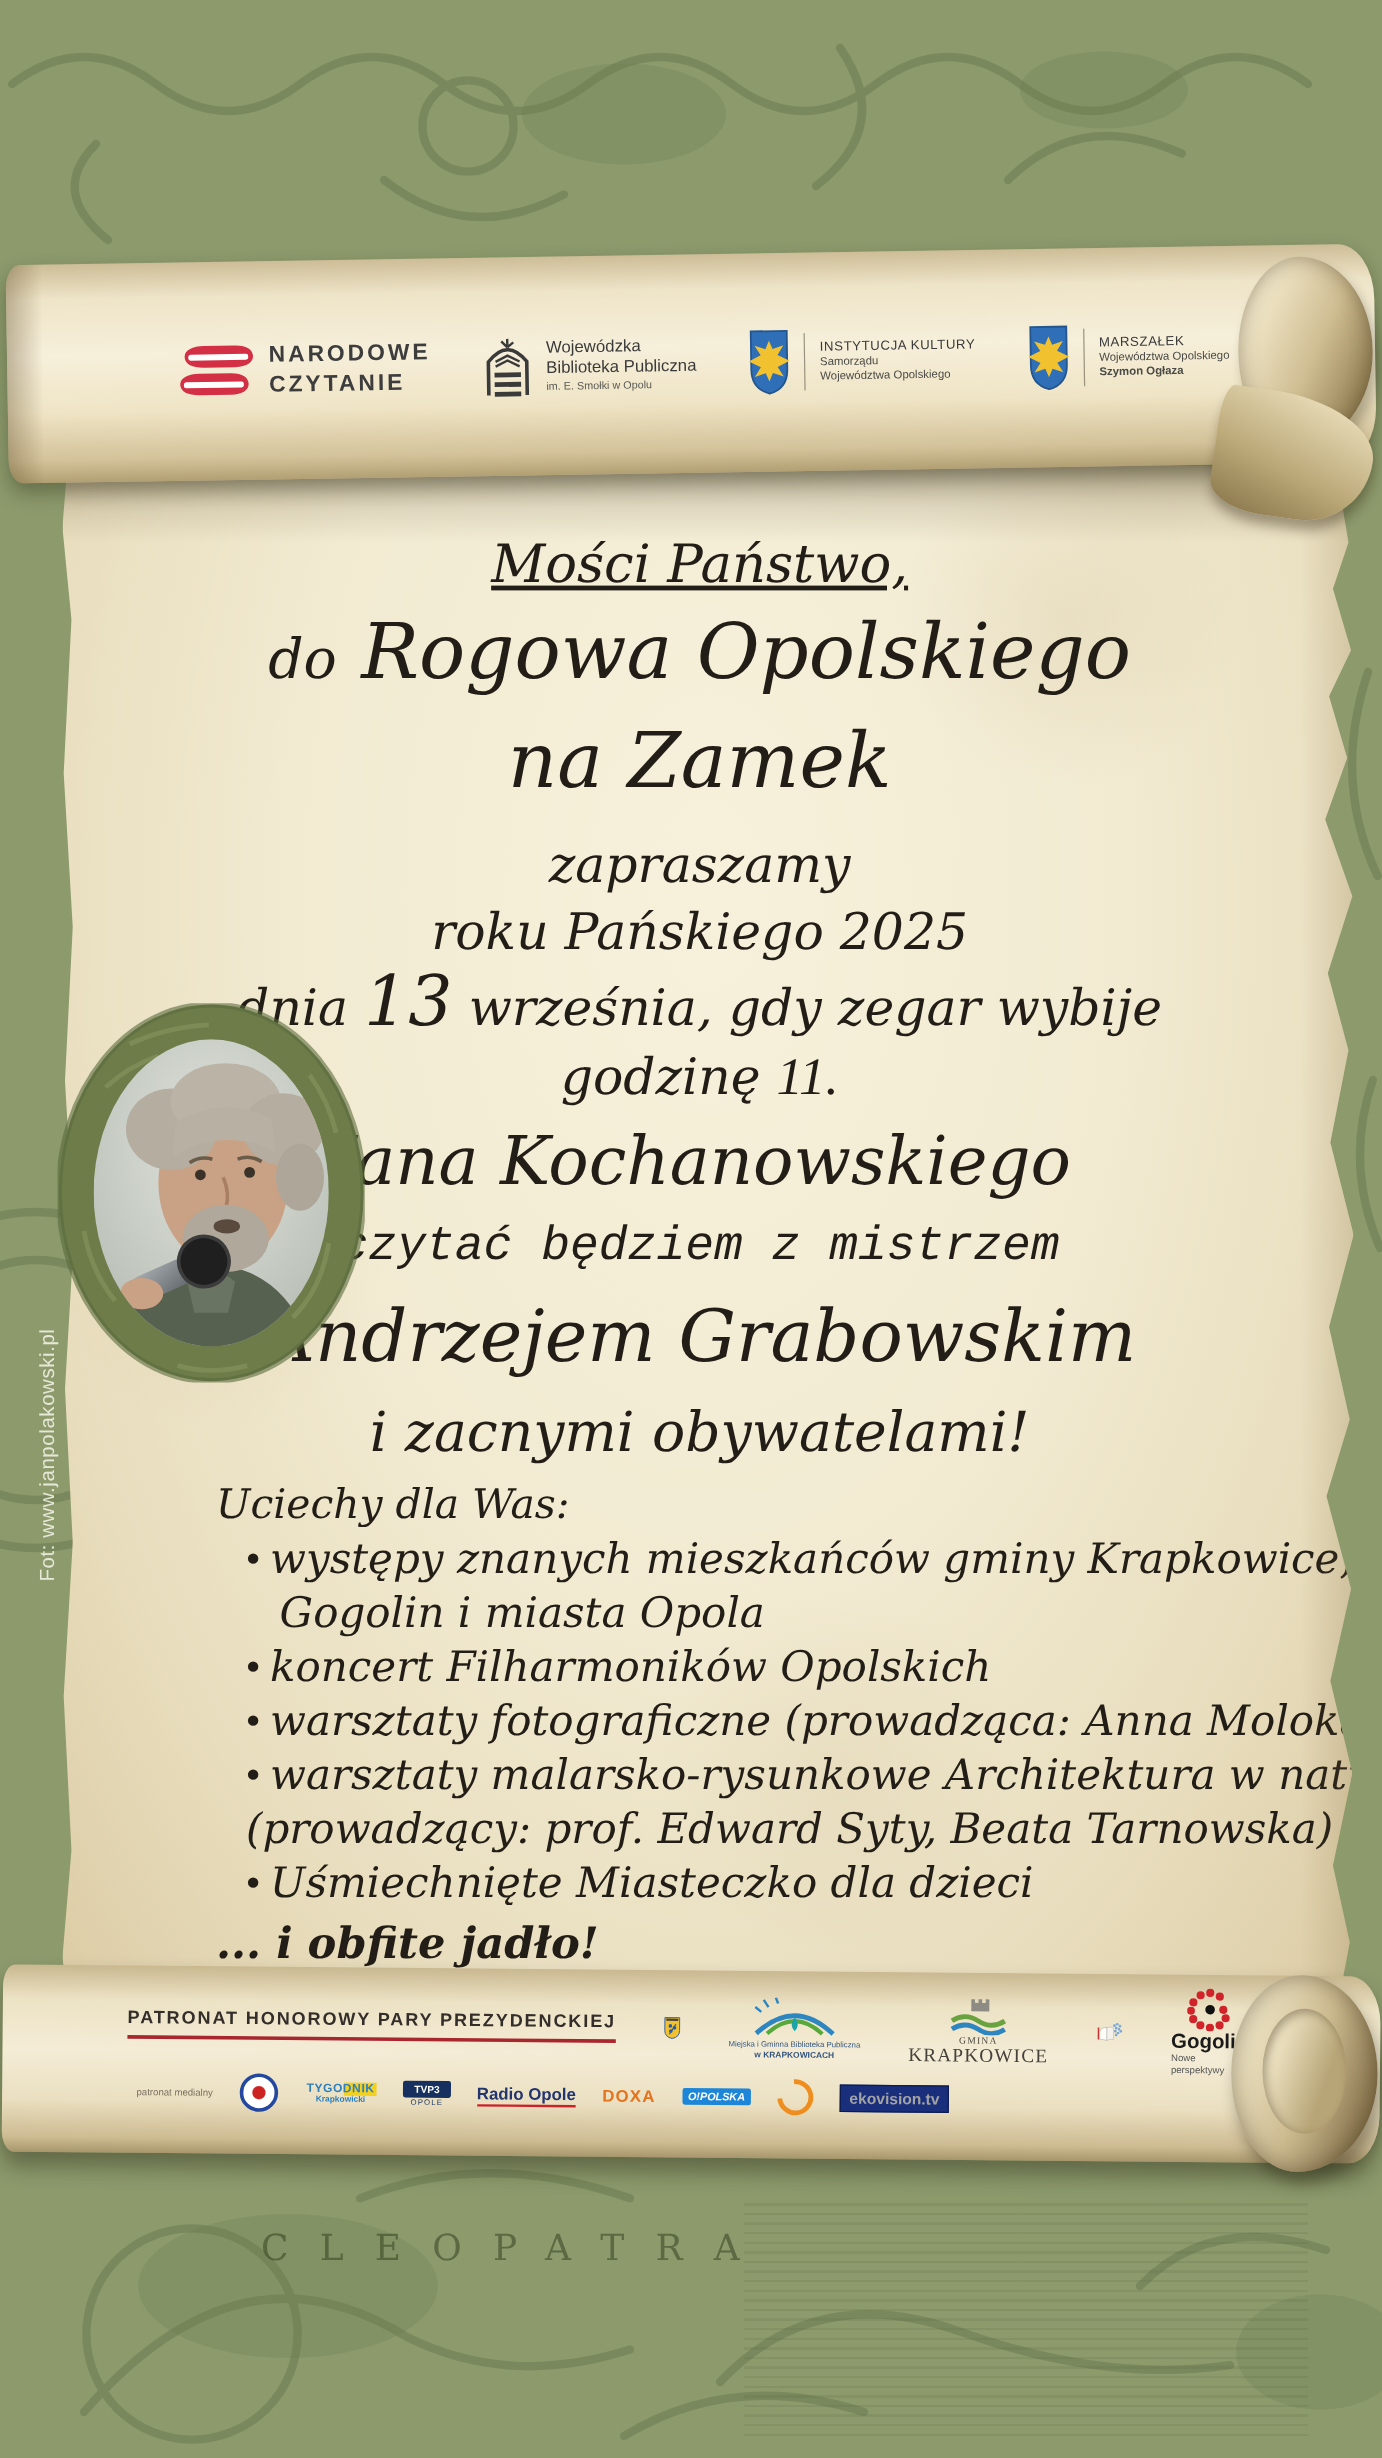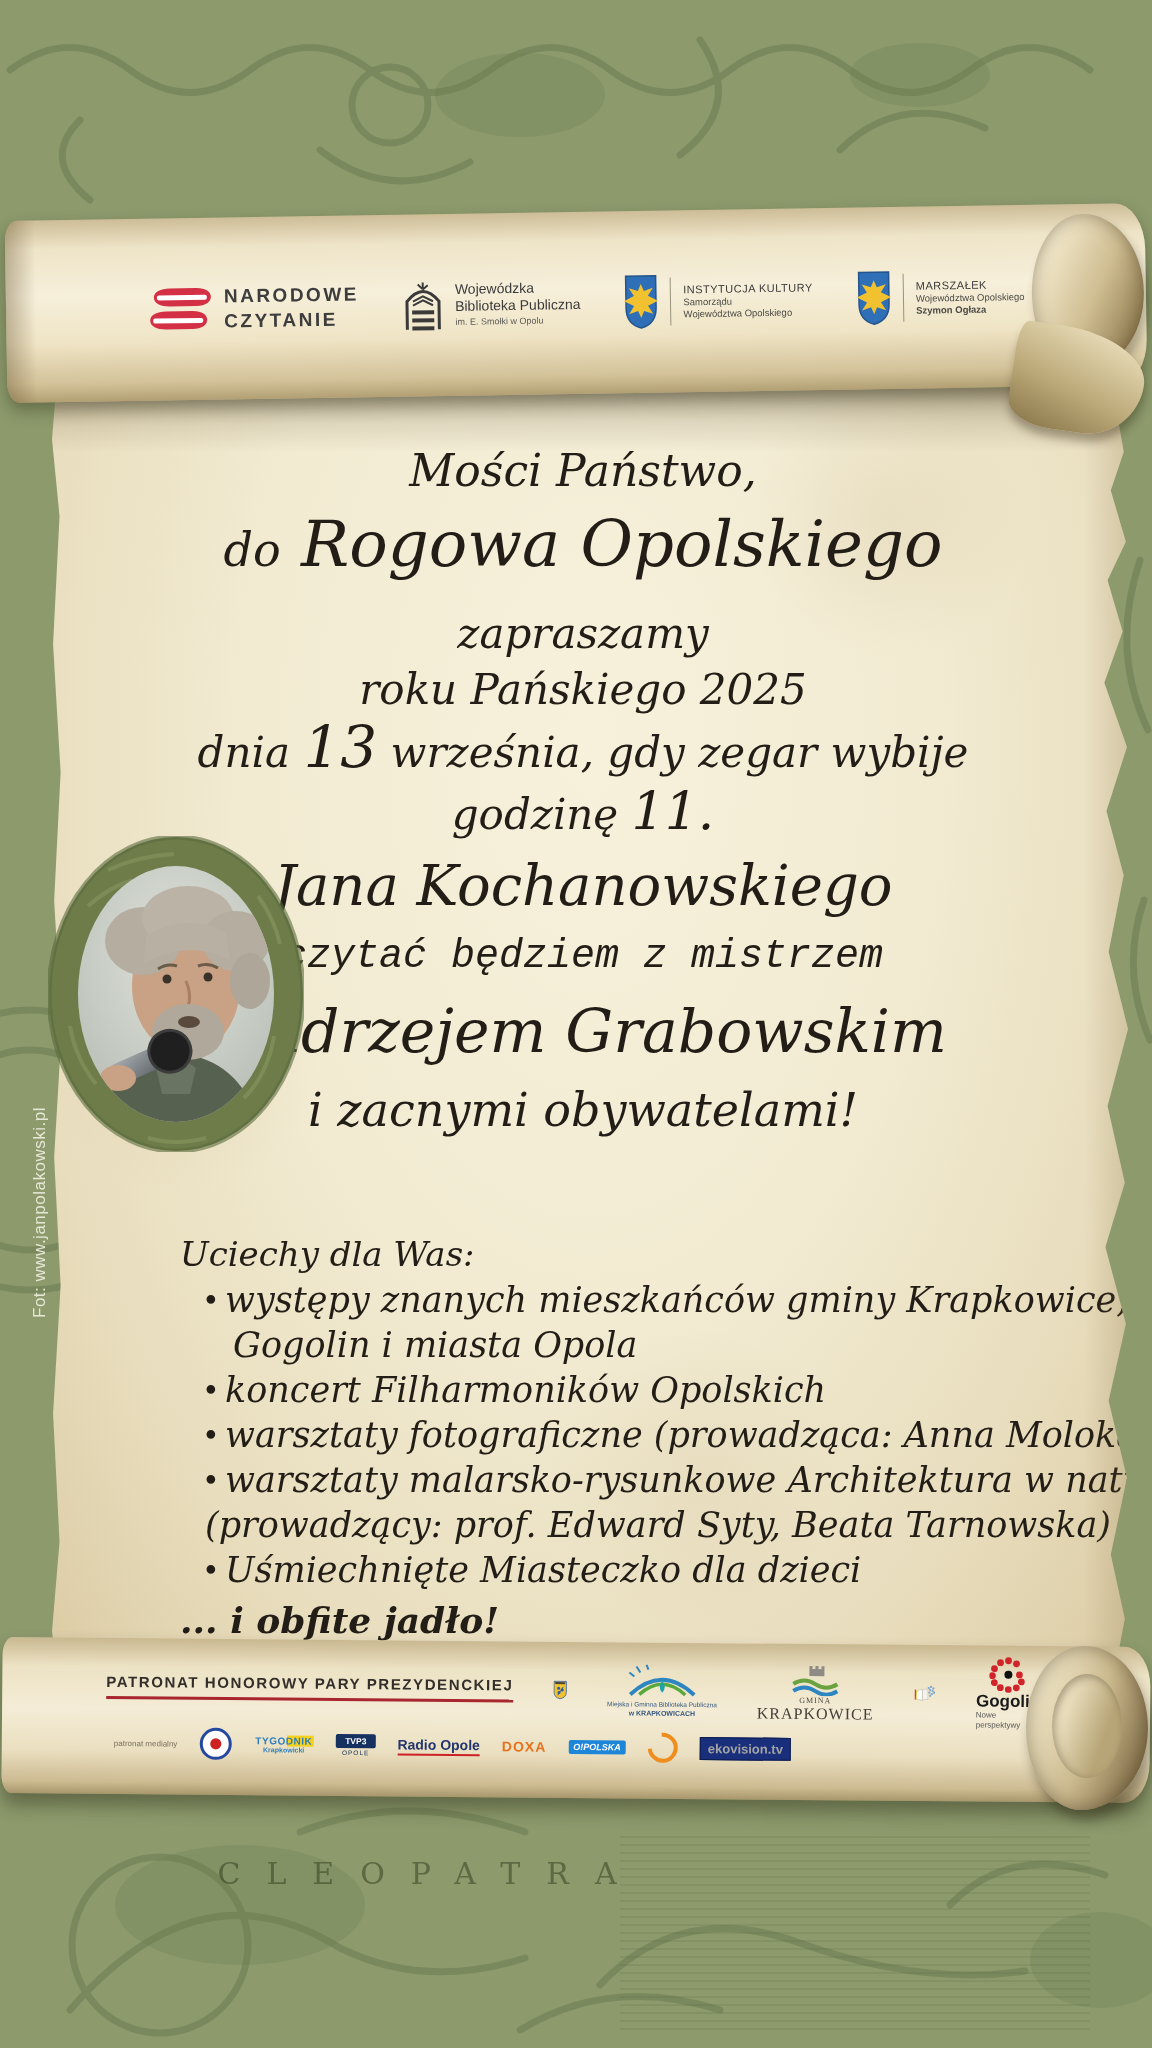--- a/index.html
+++ b/index.html
@@ -83,30 +83,30 @@
     background:linear-gradient(180deg,rgba(70,55,25,.38),rgba(70,55,25,.12) 55%,transparent);
   }
   .sheet::after{
     content:"";position:absolute;right:0;top:0;bottom:0;width:44px;
     background:linear-gradient(270deg,rgba(120,95,50,.20),transparent);
   }
   
   .ink{font-family:"DejaVu Serif", serif;font-style:italic;color:#221d16;}
   .headlines{position:absolute;left:0;right:14px;top:52px;text-align:center;}
   .headlines div{white-space:nowrap;}
-  .l-salutation{font-size:44px;line-height:62px;}
+  .l-salutation{font-size:44px;line-height:62px;text-decoration:underline;}
   .l-place{font-size:64px;line-height:84px;}
   .l-place .small{font-size:46px;}
   .l-venue{font-size:64px;line-height:88px;}
   .l-invite{font-size:42px;line-height:56px;margin-top:14px;}
   .l-year{font-size:42px;line-height:56px;}
   .l-date{font-size:42px;line-height:58px;}
   .l-date .num{font-size:58px;}
   .l-hour{font-size:42px;line-height:58px;}
-  .l-hour .num{font-size:52px;}
+  .l-hour .num{font-size:44px;font-family:Liberation Serif, serif;}
   .l-author{font-size:56px;line-height:80px;margin-top:2px;}
   .l-read{font-size:40px;line-height:62px;font-family:Liberation Mono, monospace;}
   .l-guest{font-size:60px;line-height:86px;}
   .l-citizens{font-size:46px;line-height:72px;}
   .attractions{position:absolute;left:128px;top:830px;right:30px;text-align:left;}
   .attr-heading{font-size:34px;line-height:48px;margin-top:12px;white-space:nowrap;}
   .attractions ul{list-style:none;margin:0;padding:0;}
   .attractions li{position:relative;padding-left:45px;font-size:35px;line-height:45px;white-space:nowrap;}
   .attractions li::before{content:"\2022";position:absolute;left:22px;top:0;font-size:30px;}
   .cont-in{margin-left:8px;}
@@ -191,20 +191,21 @@
 </svg>
 <div class="hatch"></div>
 <div class="bg-caption">CLEOPATRA</div>
 
 <div class="photo-credit">Fot: www.janpolakowski.pl</div>
 
 <div class="sheet">
   <div class="headlines ink">
     <div class="l-salutation">Mości Państwo,</div>
     <div class="l-place"><span class="small">do</span> <span>Rogowa Opolskiego</span></div>
+    <div class="l-venue">na Zamek</div>
     <div class="l-invite">zapraszamy</div>
     <div class="l-year">roku Pańskiego 2025</div>
     <div class="l-date"><span>dnia</span> <span class="num">13</span> <span>września, gdy zegar wybije</span></div>
     <div class="l-hour"><span>godzinę</span> <span class="num">11.</span></div>
     <div class="l-author">Jana Kochanowskiego</div>
     <div class="l-read">czytać będziem z mistrzem</div>
     <div class="l-guest">Andrzejem Grabowskim</div>
     <div class="l-citizens">i zacnymi obywatelami!</div>
   </div>
 

